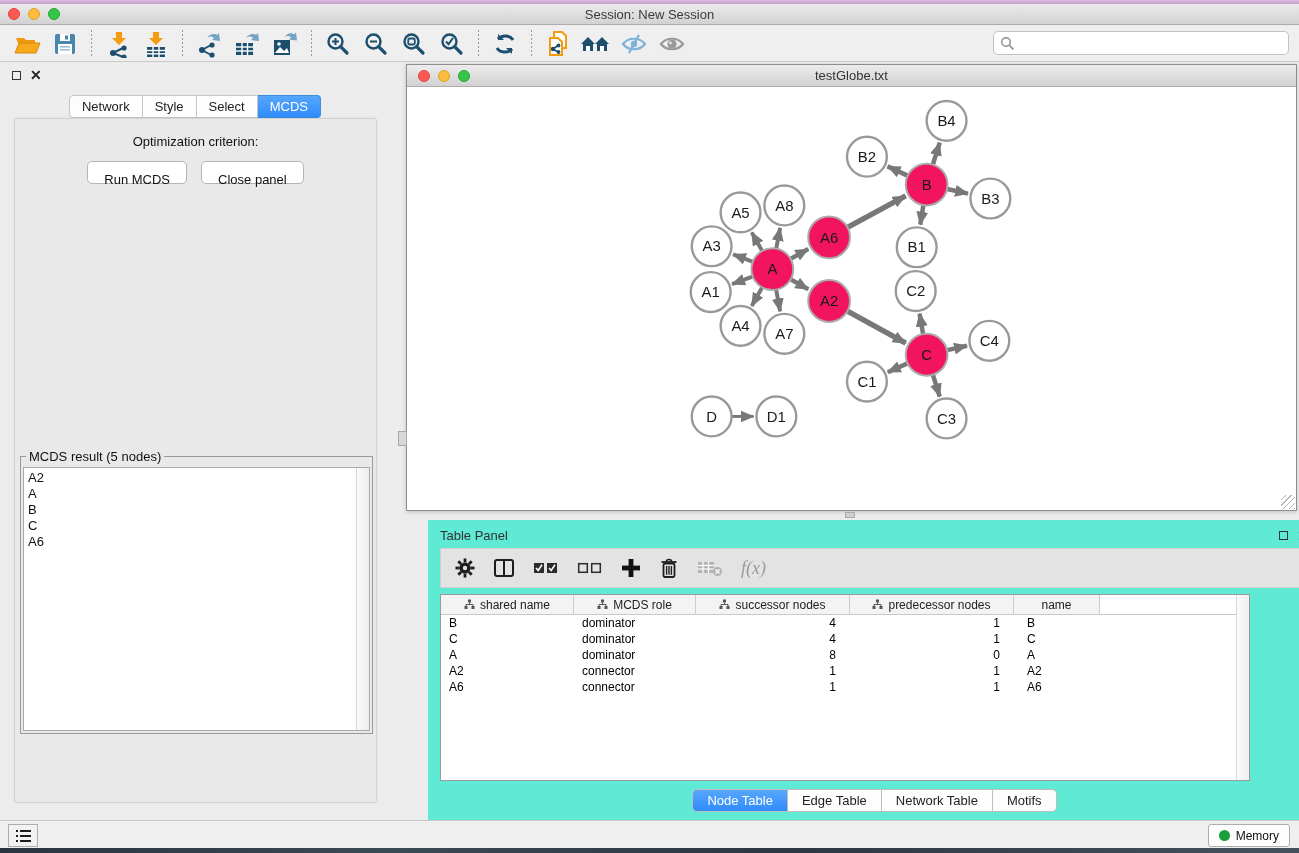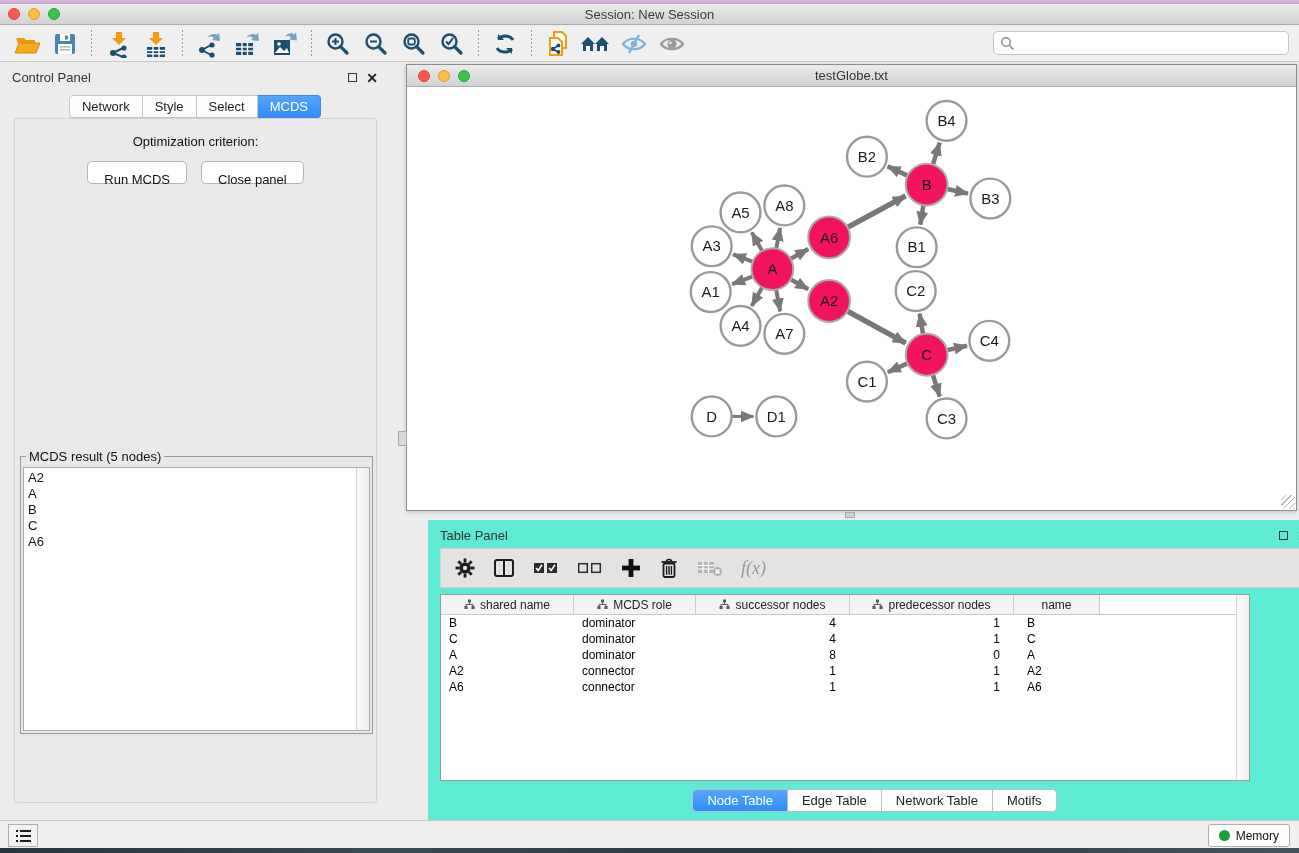--- a/index.html
+++ b/index.html
@@ -308,21 +308,20 @@
     <svg width="15" height="15" viewBox="0 0 15 15">
       <circle cx="6" cy="6" r="4.3" fill="none" stroke="#8a8a8a" stroke-width="1.4"></circle>
       <line x1="9.2" y1="9.2" x2="13.4" y2="13.4" stroke="#8a8a8a" stroke-width="1.6"></line>
     </svg>
     <input type="text" placeholder="" style="">
   </div>
 </div>
 
 <div id="control-panel">
   <div class="panel-header">
-    <span class="ph-title">Control Panel</span>
     <span class="ph-icons">
       <span class="float-box"></span>
       <span class="close-x">✕</span>
     </span>
   </div>
   <div id="cp-tabs">
       <span class="seg-tab">Network</span>
       <span class="seg-tab">Style</span>
       <span class="seg-tab">Select</span>
       <span class="seg-tab active">MCDS</span>

